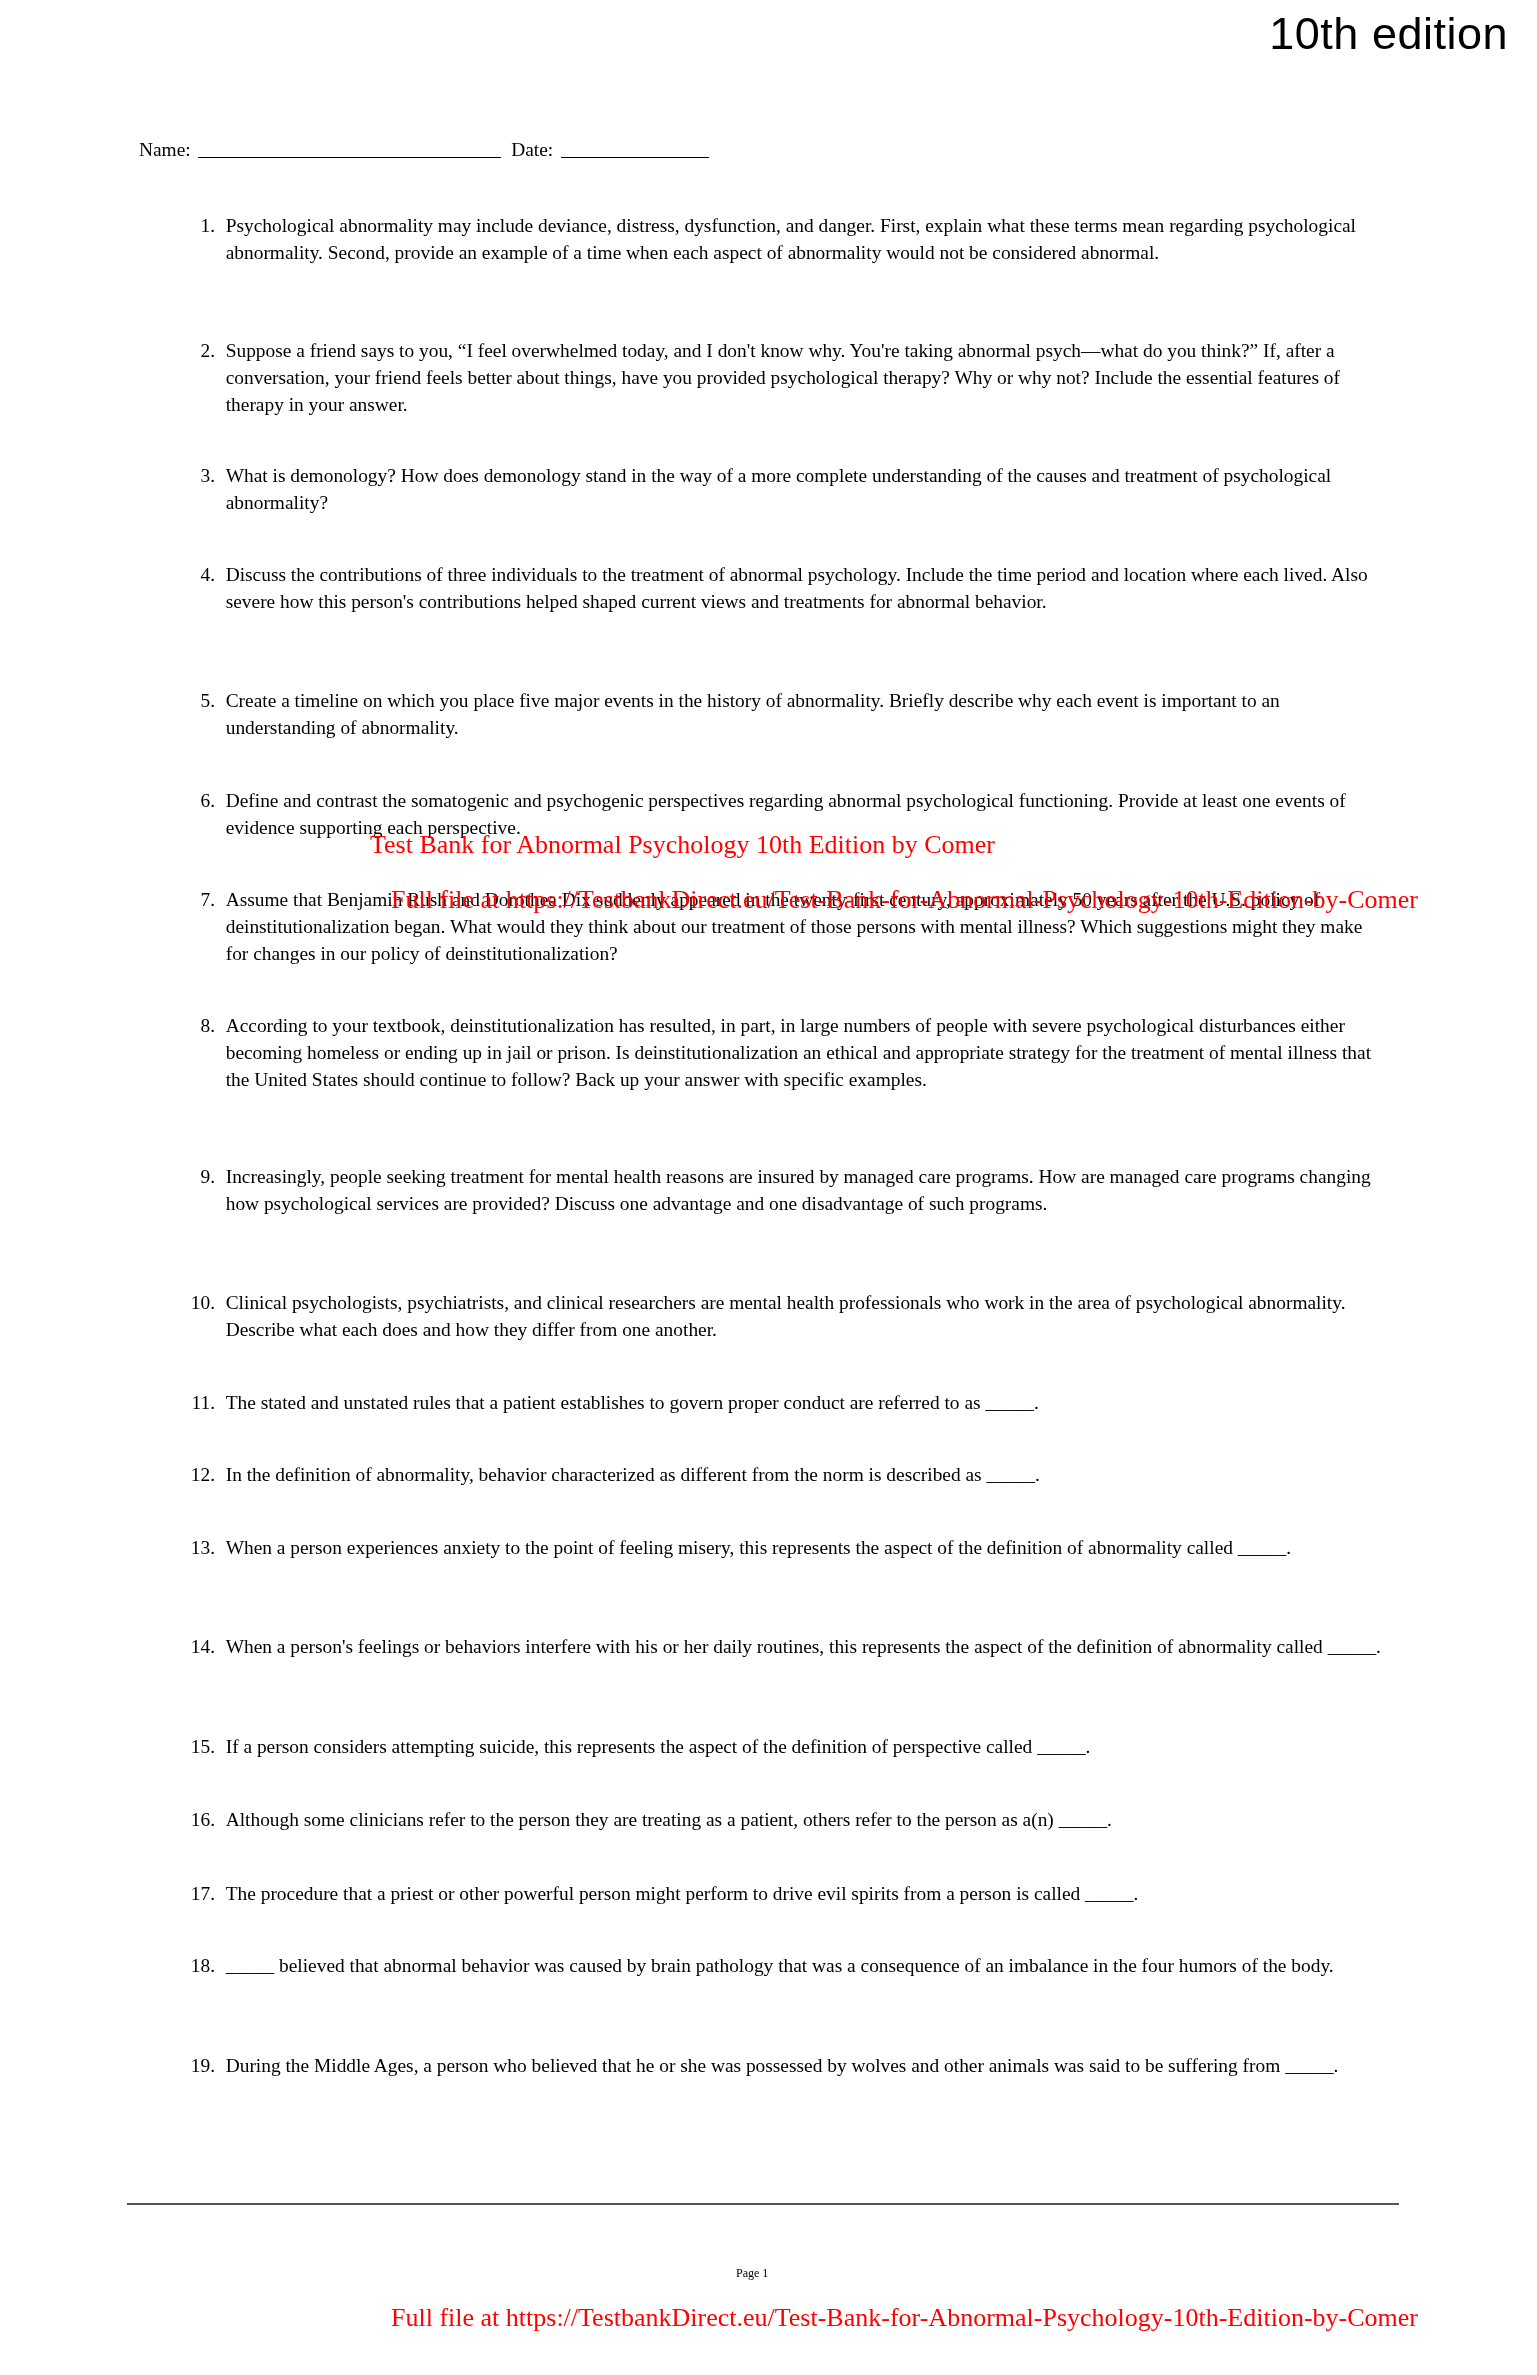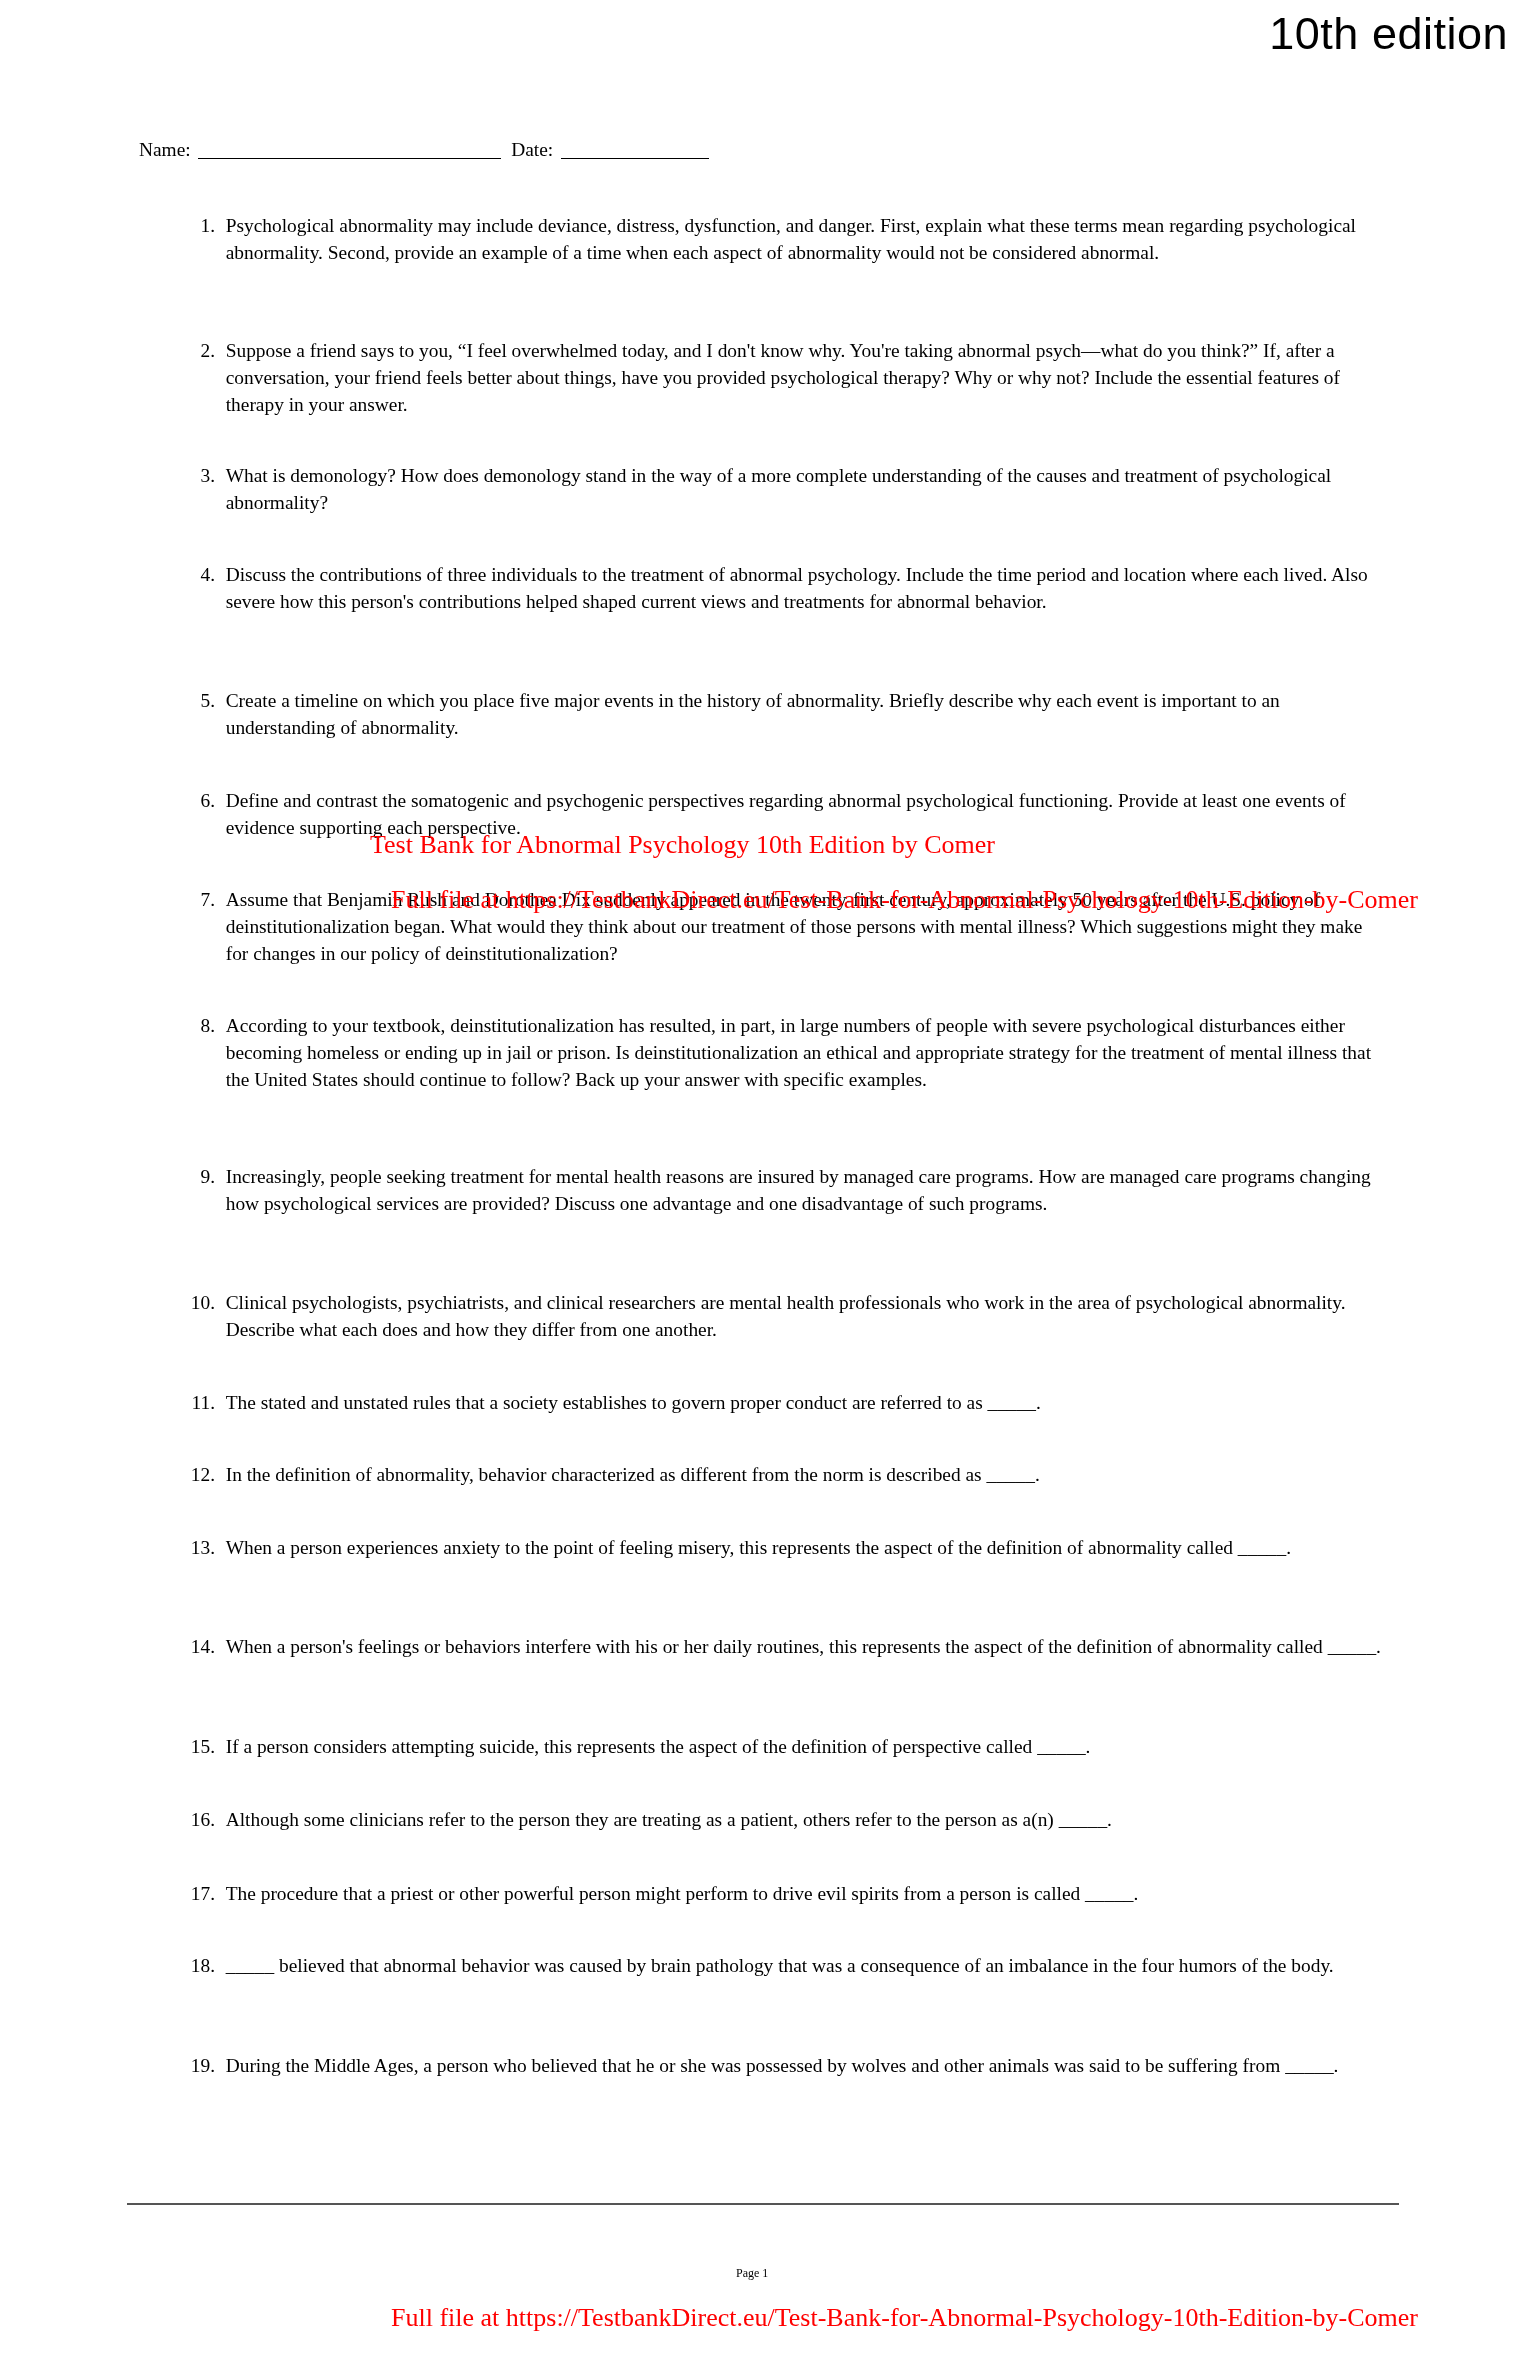--- a/index.html
+++ b/index.html
@@ -7,21 +7,21 @@
       width: 1537px; height: 2375px; position: relative; overflow: hidden;
       font-family: "Liberation Serif", "DejaVu Serif", serif; color: #000;
     }
     .edition {
       position: absolute; top: 7.8px; right: 29px;
       font-family: "Liberation Sans", "DejaVu Sans", sans-serif;
       font-size: 45px; color: #000; letter-spacing: 0.5px; margin-left: 37px;
     }
     .name-date {
       position: absolute; top: 139px; left: 139px;
-      font-size: 19.4px; display: flex; align-items: center;
+      font-size: 19.4px; display: flex; align-items: flex-start;
     }
     .name-date .blank { display: inline-block; border-bottom: 1.9px solid #000; height: 17.5px; margin: 0 9.7px 0 7.8px; }
     .name-date .blank.name { width: 303px; }
     .name-date .blank.date { width: 148px; }
     .question {
       position: absolute; left: 165px; width: 1242px;
       font-size: 19.4px; line-height: 27px; display: flex;
     }
     .question .num { width: 50px; text-align: right; padding-right: 10.7px; flex: none; }
     .question .text { width: 1164px; }
@@ -82,21 +82,21 @@
 <div class="question" style="top:1163px">
     <span class="num">9.</span>
     <span class="text">Increasingly, people seeking treatment for mental health reasons are insured by managed care programs. How are managed care programs changing how psychological services are provided? Discuss one advantage and one disadvantage of such programs.</span>
   </div>
 <div class="question" style="top:1289px">
     <span class="num">10.</span>
     <span class="text">Clinical psychologists, psychiatrists, and clinical researchers are mental health professionals who work in the area of psychological abnormality. Describe what each does and how they differ from one another.</span>
   </div>
 <div class="question" style="top:1389px">
     <span class="num">11.</span>
-    <span class="text">The stated and unstated rules that a society establishes to govern proper conduct are referred to as _____.</span>
+    <span class="text">The stated and unstated rules that a patient establishes to govern proper conduct are referred to as _____.</span>
   </div>
 <div class="question" style="top:1461px">
     <span class="num">12.</span>
     <span class="text">In the definition of abnormality, behavior characterized as different from the norm is described as _____.</span>
   </div>
 <div class="question" style="top:1534px">
     <span class="num">13.</span>
     <span class="text">When a person experiences anxiety to the point of feeling misery, this represents the aspect of the definition of abnormality called _____.</span>
   </div>
 <div class="question" style="top:1633px">

